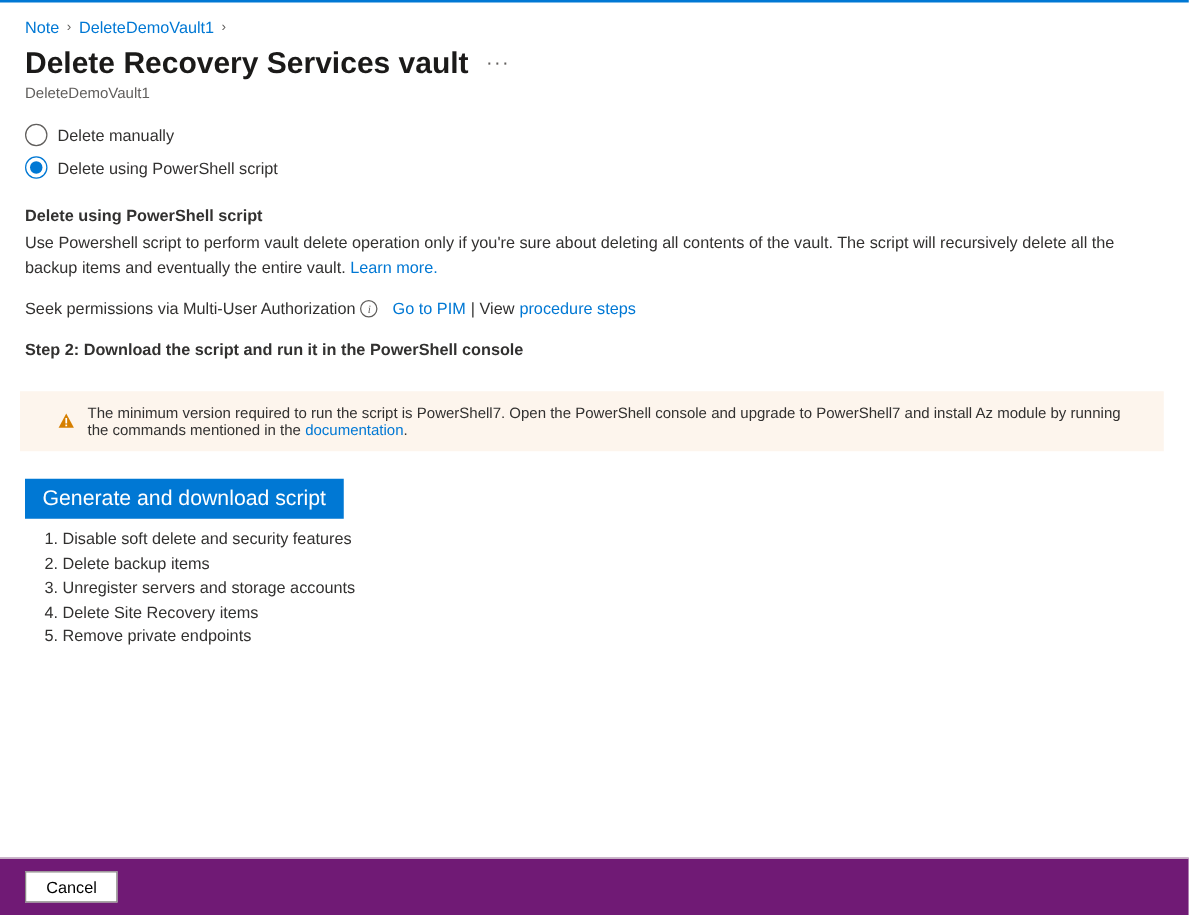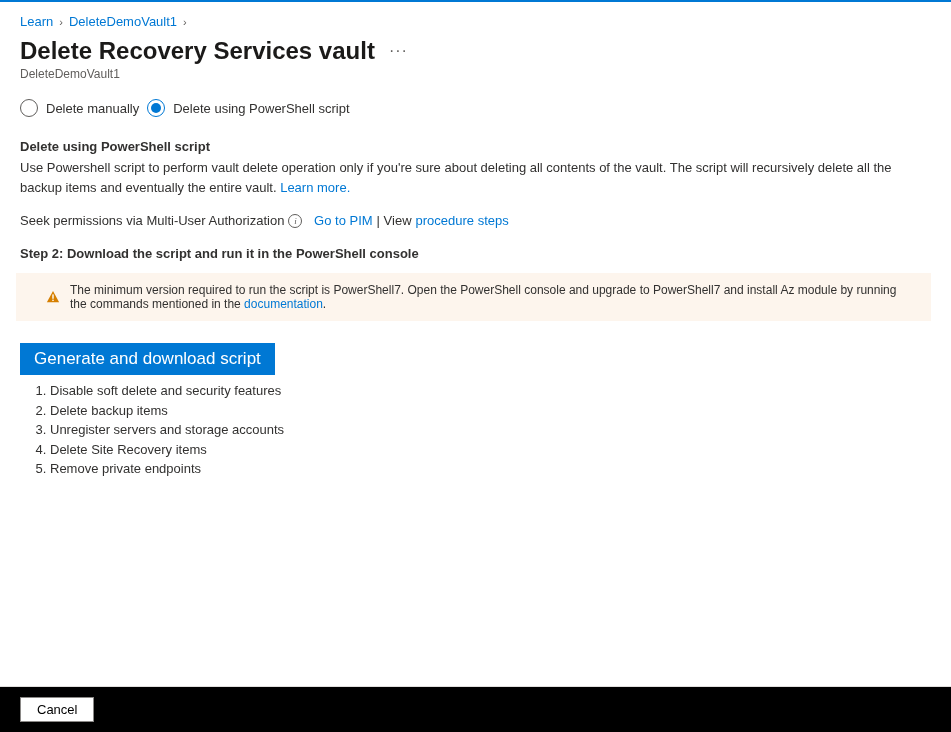--- a/index.html
+++ b/index.html
@@ -43,21 +43,21 @@
     cursor: pointer;
     padding: 2px 4px;
   }
   .subtitle {
     color: #605e5c;
     font-size: 12px;
     margin-bottom: 18px;
   }
   .radio-group {
     display: flex;
-    flex-direction: row;
+    flex-direction: column;
     gap: 8px;
     margin-bottom: 22px;
   }
   .radio-option {
     display: flex;
     align-items: center;
     gap: 8px;
     cursor: pointer;
     font-size: 13px;
   }
@@ -150,38 +150,38 @@
     line-height: 1.5;
   }
   .ops-list li { }
   .footer {
     position: absolute;
     bottom: 0;
     left: 0;
     right: 0;
     border-top: 1px solid #e1dfdd;
     padding: 10px 20px;
-    background: #000000;
+    background: #701a75;
   }
   .cancel-btn {
     background: #fff;
     border: 1px solid #8a8886;
     padding: 4px 16px;
     font-size: 13px;
     cursor: pointer;
   }
   .sep { color: #323130; }
 </style>
 </head>
 <body>
 
 <div class="content">
 
   <nav class="breadcrumb">
-    <a href="#">Learn</a>
+    <a href="#">Note</a>
     <span class="chev">›</span>
     <a href="#">DeleteDemoVault1</a>
     <span class="chev">›</span>
   </nav>
 
   <div class="page-title-row">
     <h1 class="page-title">Delete Recovery Services vault</h1>
     <span class="more-btn">···</span>
   </div>
   <div class="subtitle">DeleteDemoVault1</div>
@@ -206,21 +206,21 @@
 
   <div class="step-body">
     <span>Seek permissions via Multi-User Authorization</span>
     <span class="info-icon">i</span>
     &nbsp;
     <a href="#" class="link">Go to PIM</a>
     <span class="sep"> | View </span>
     <a href="#" class="link">procedure steps</a>
   </div>
 
-  <div class="step-title" style="margin-bottom:12px;">Step 2: Download the script and run it in the PowerShell console</div>
+  <div class="step-title" style="margin-bottom:26px;">Step 2: Download the script and run it in the PowerShell console</div>
 
   <div class="warning-box">
     <span class="warn-icon">
       <svg viewBox="0 0 16 16">
           <path fill="#d67f00" d="M8 1 L15 14 L1 14 Z"></path>
           <rect x="7.2" y="5" width="1.6" height="5" fill="#fff"></rect>
           <rect x="7.2" y="11" width="1.6" height="1.6" fill="#fff"></rect>
         </svg>
     </span>
     <div>

